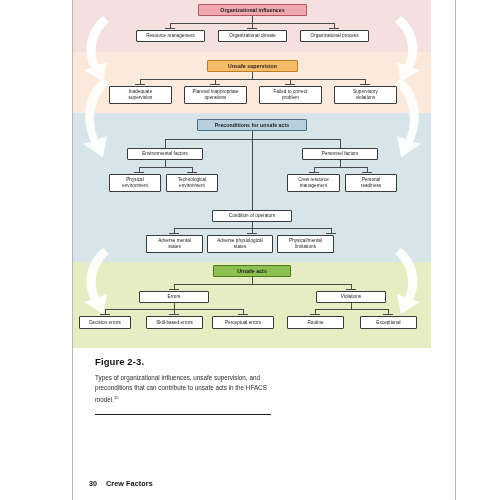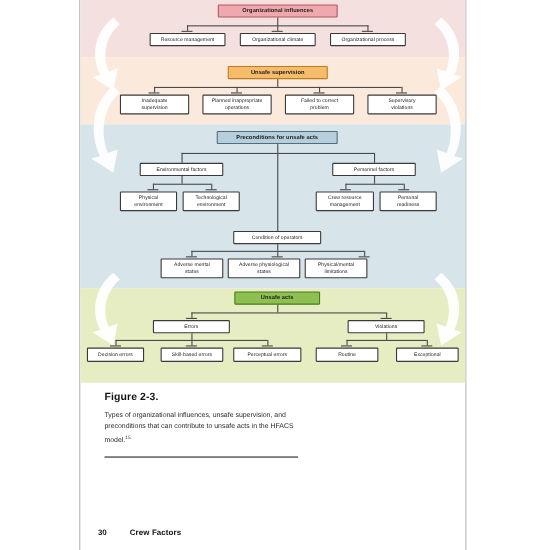--- a/index.html
+++ b/index.html
@@ -3,21 +3,21 @@
 <meta charset="utf-8">
 <style>
   html,body{margin:0;padding:0;}
   body{
     width:500px;height:500px;overflow:hidden;
     background:#ffffff;
     font-family:"Liberation Sans", sans-serif;
   }
   
   #page{
-    position:absolute;left:72px;top:0px;width:352px;height:500px;
+    position:absolute;left:72px;top:0px;width:384px;height:500px;
     background:#ffffff;
     border-left:1px solid #b8b8b8;
     border-right:1px solid #b8b8b8;
     box-sizing:border-box;
     overflow:hidden;
   }
   
   #figure{
     position:absolute;left:0;top:0;width:358px;height:348px;
   }
@@ -59,21 +59,21 @@
   .foot{position:absolute;height:1px;background:#4a4a4a;}
 
   
   #caption{position:absolute;left:22px;top:356px;width:300px;}
   .fig-num{font-size:9.5px;font-weight:bold;color:#111;letter-spacing:.1px;}
   .fig-text{margin-top:6px;font-size:6.3px;line-height:1.65;color:#2b2b2b;width:186px;}
   .fig-text sup{font-size:4.3px;vertical-align:super;}
   .cap-rule{margin-top:9px;width:176px;height:1.1px;background:#222;}
 
   
-  #footer{position:absolute;left:16px;bottom:12px;display:flex;align-items:baseline;gap:21px;}
+  #footer{position:absolute;left:16px;bottom:12px;display:flex;align-items:baseline;gap:9px;}
   .pg-num{font-size:7.2px;font-weight:bold;color:#111;}
   .pg-title{font-size:7.2px;font-weight:bold;color:#111;letter-spacing:.1px;}
 </style>
 </head>
 <body>
 
 <div id="page">
 
   <div id="figure">
 

